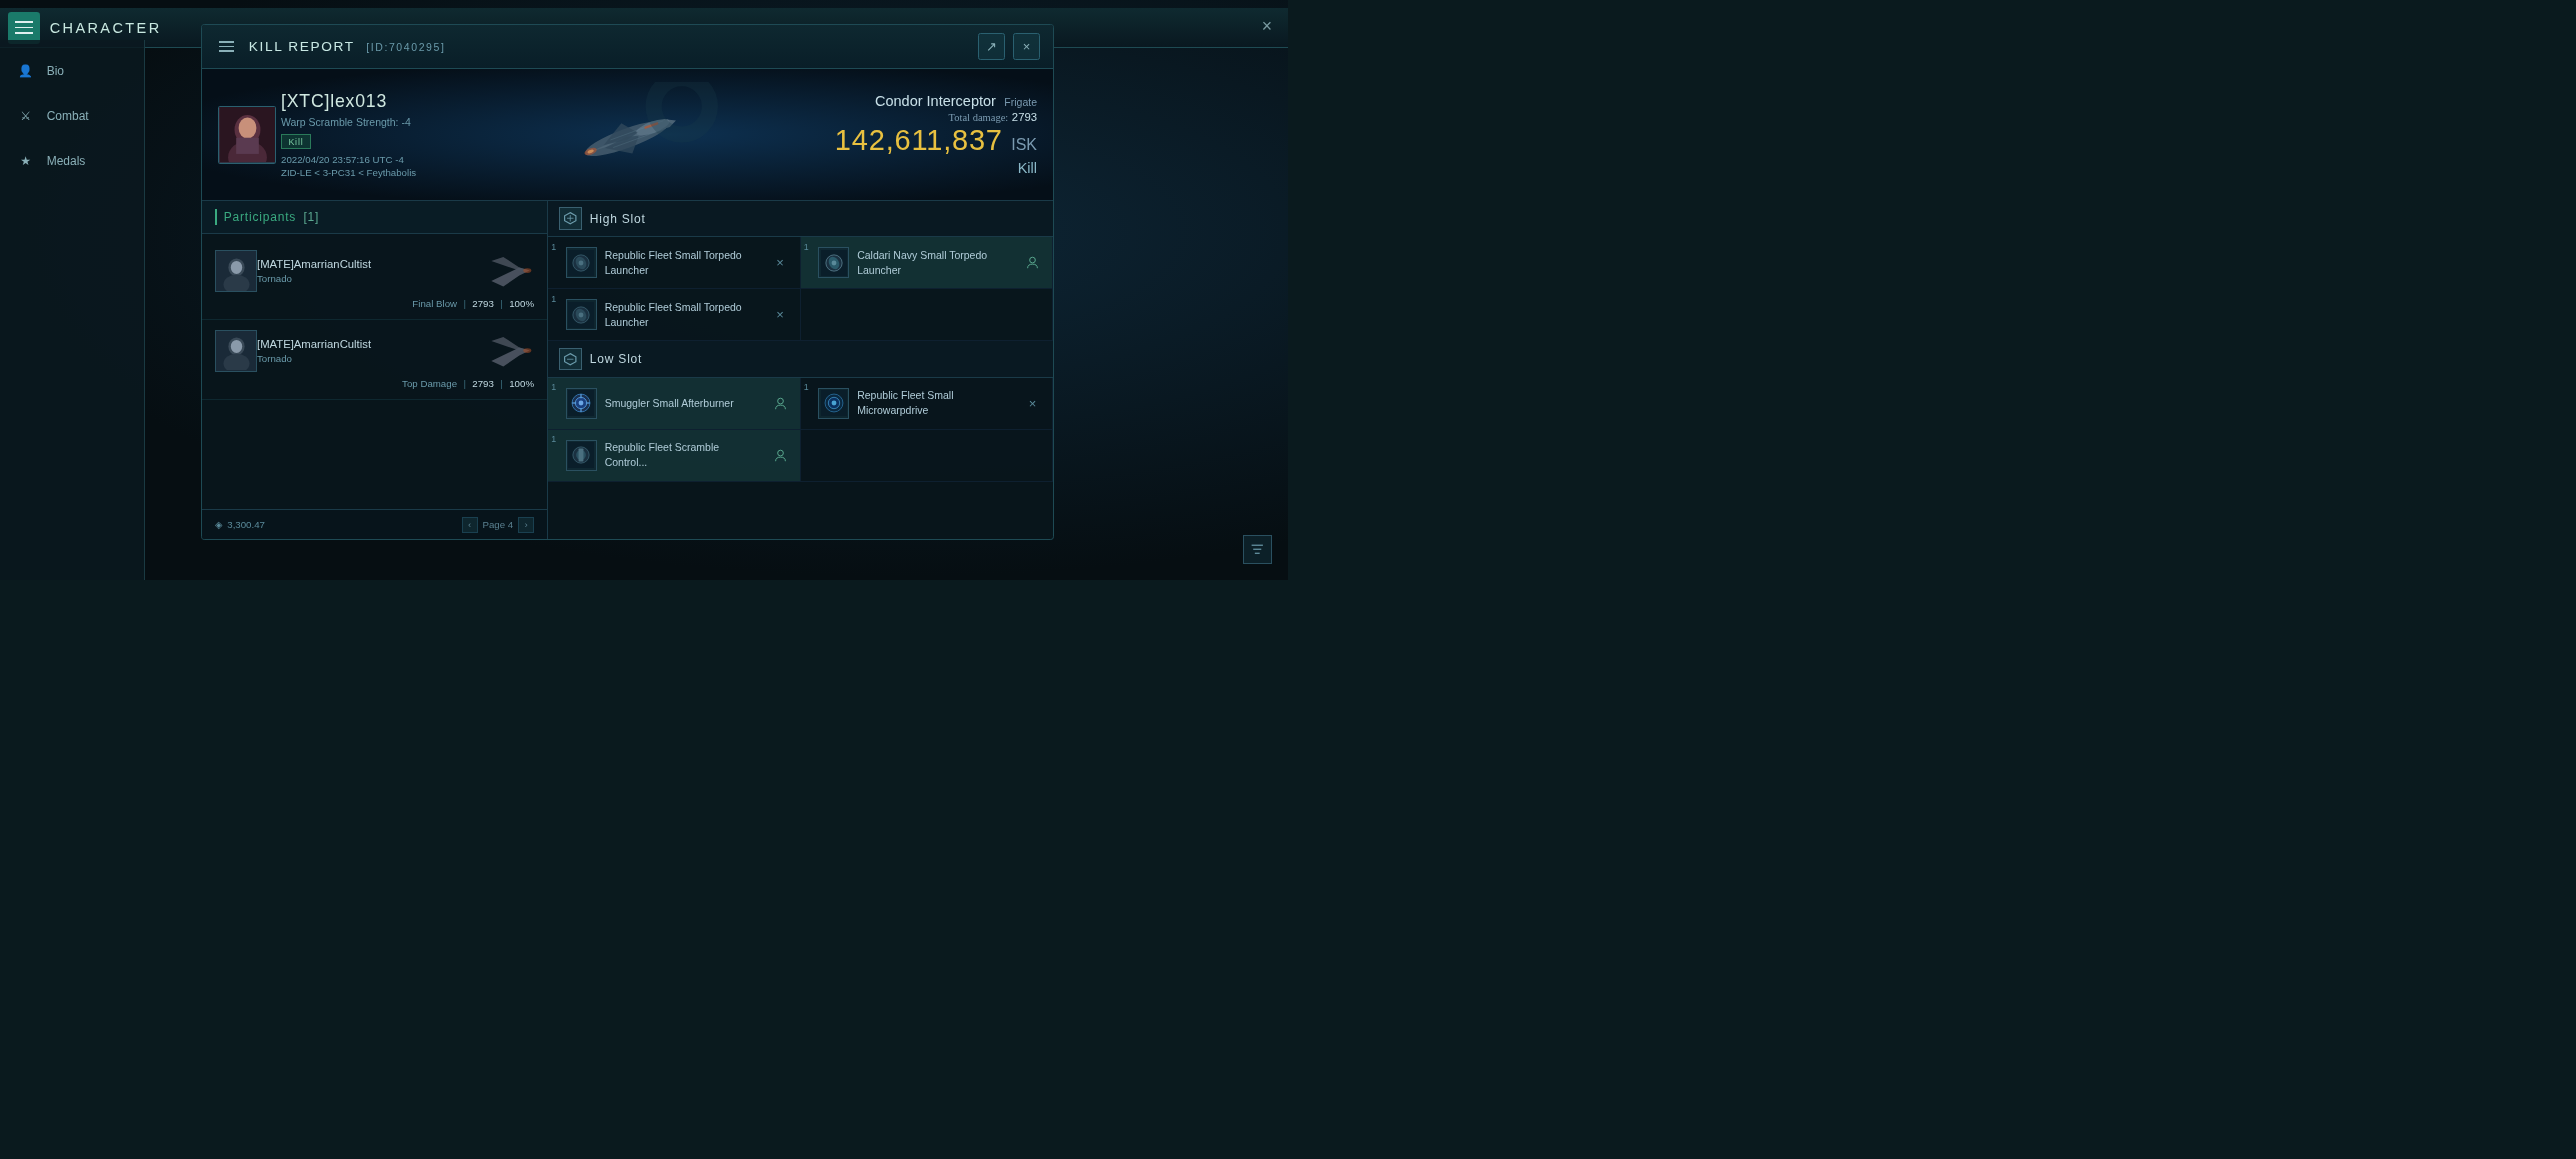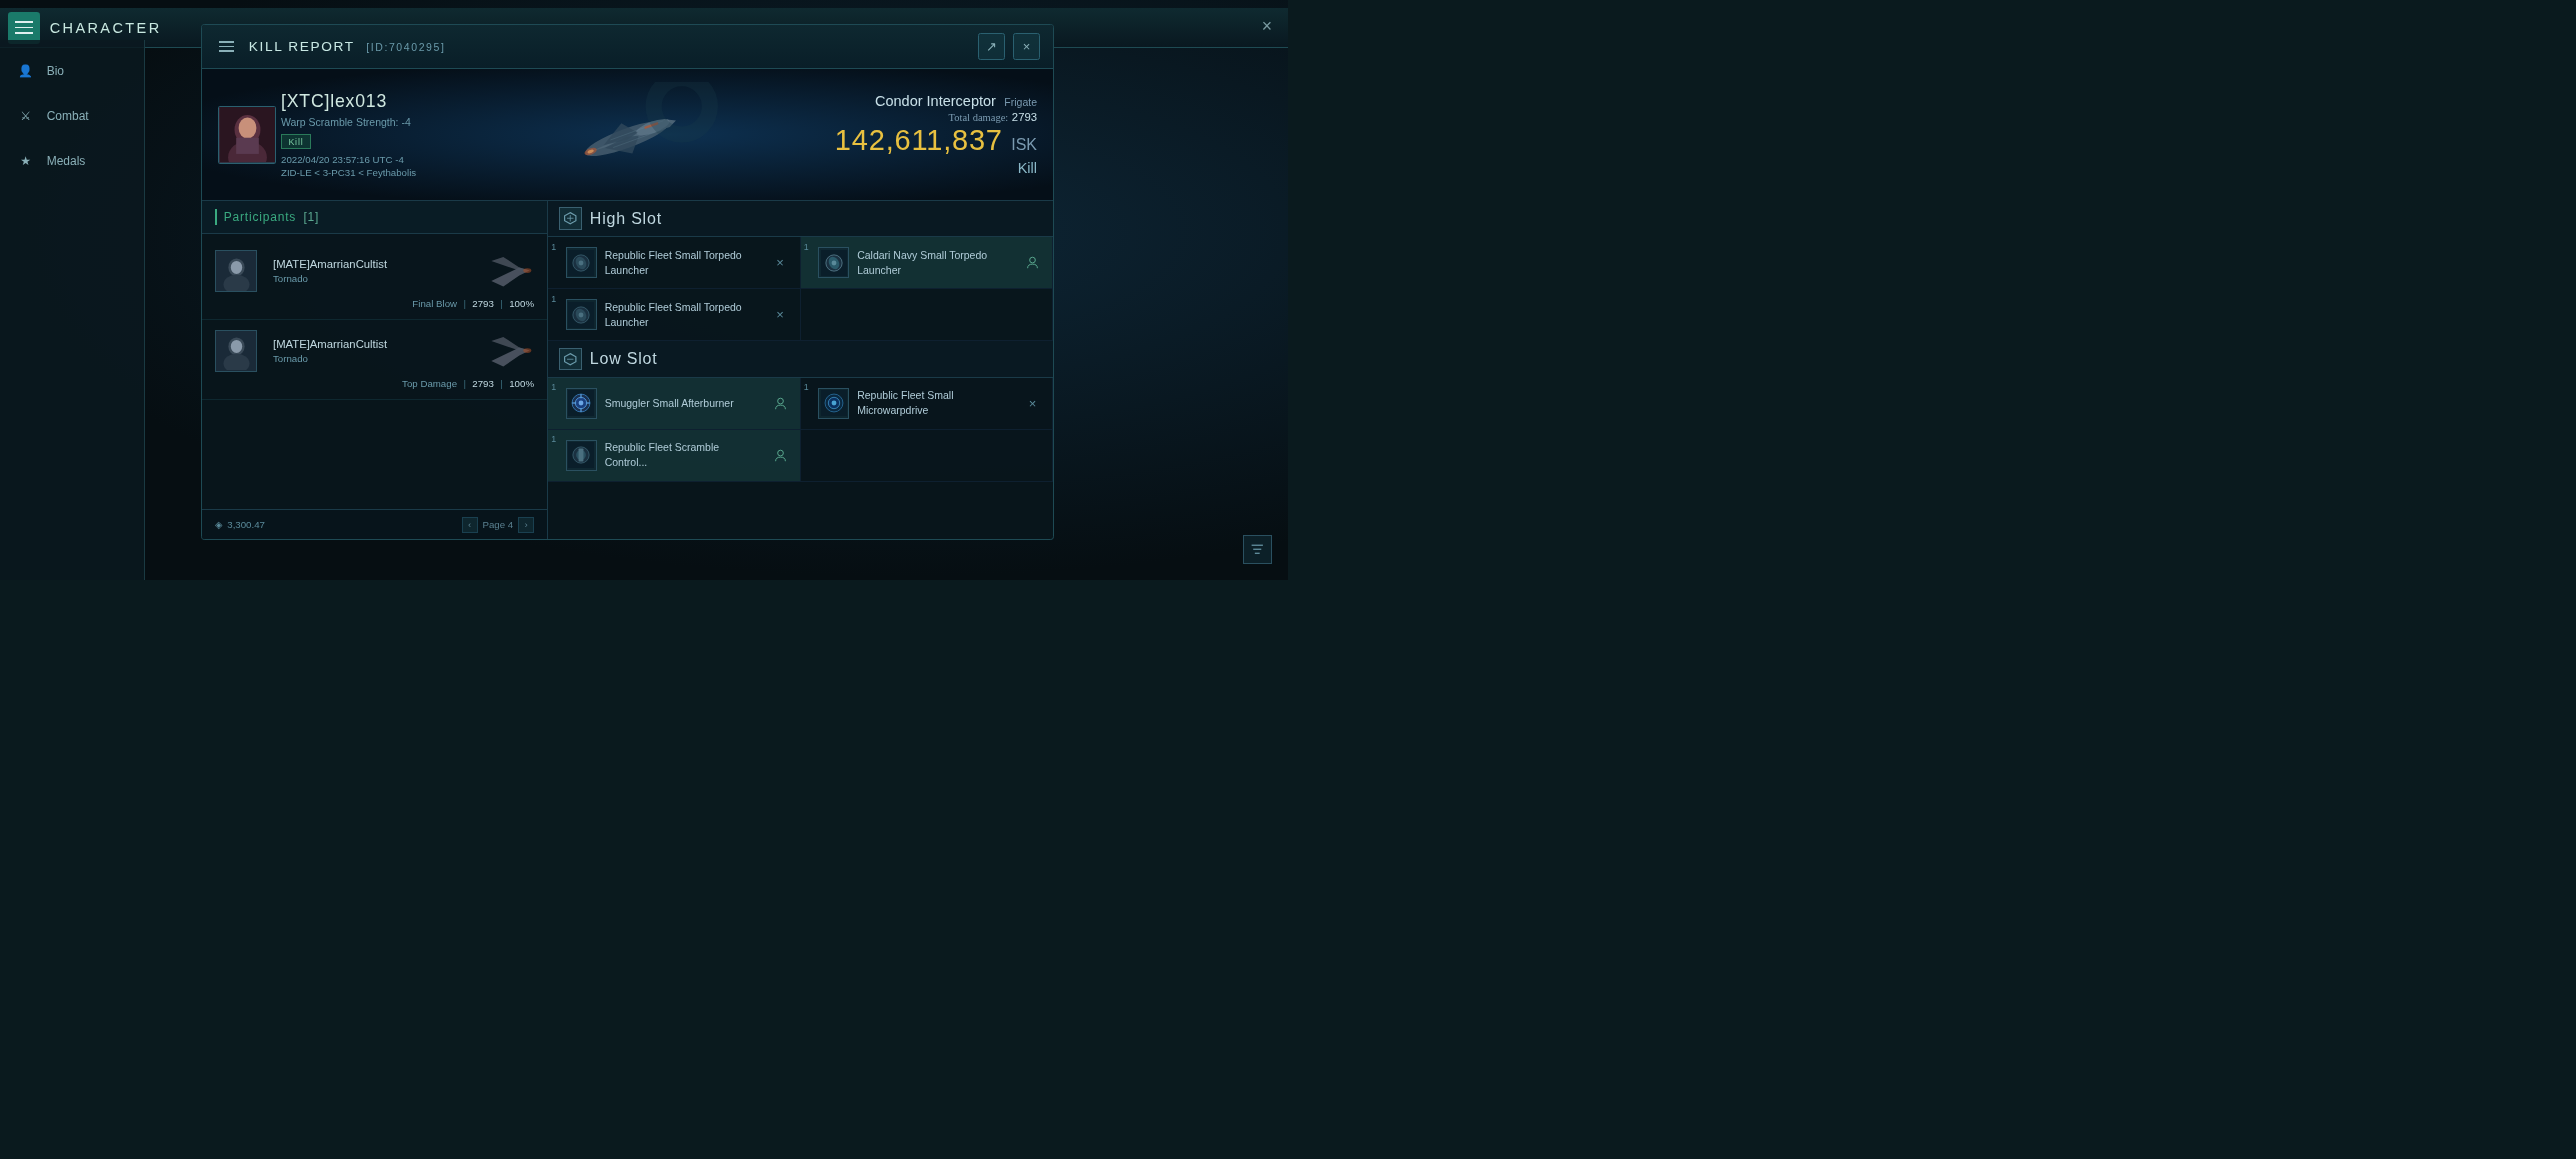--- a/index.html
+++ b/index.html
@@ -294,21 +294,21 @@
     .participants-list {
       flex: 1;
       overflow-y: auto;
       padding: 6.4px 0;
     }
     .participant-entry {
       padding: 9.7px 13px;
       border-bottom: 0.8px solid #0e2830;
     }
     .participant-top {
-      display: flex; align-items: center; gap: 16px;
+      display: flex; align-items: center; gap: 0;
     }
     .participant-avatar {
       width: 42px; height: 42px;
       border: 0.8px solid #2a5060;
       background: #1a2a38;
       flex-shrink: 0;
       display: flex; align-items: center; justify-content: center;
       font-size: 17.7px;
     }
     .participant-details { flex: 1; }
@@ -366,21 +366,21 @@
     }
     .slot-icon {
       width: 22.5px; height: 22.5px;
       border: 0.8px solid #3a6070;
       background: rgba(20,50,60,0.8);
       display: flex; align-items: center; justify-content: center;
       font-size: 11.3px;
     }
     .slot-section-title {
       color: #c0d8e0;
-      font-size: 16px;
+      font-size: 12px;
       font-weight: 400;
       letter-spacing: 0.8px;
     }
     .slot-items-grid {
       display: grid;
       grid-template-columns: 1fr 1fr;
     }
     .slot-item {
       display: flex; align-items: center;
       padding: 8px 9.7px;

